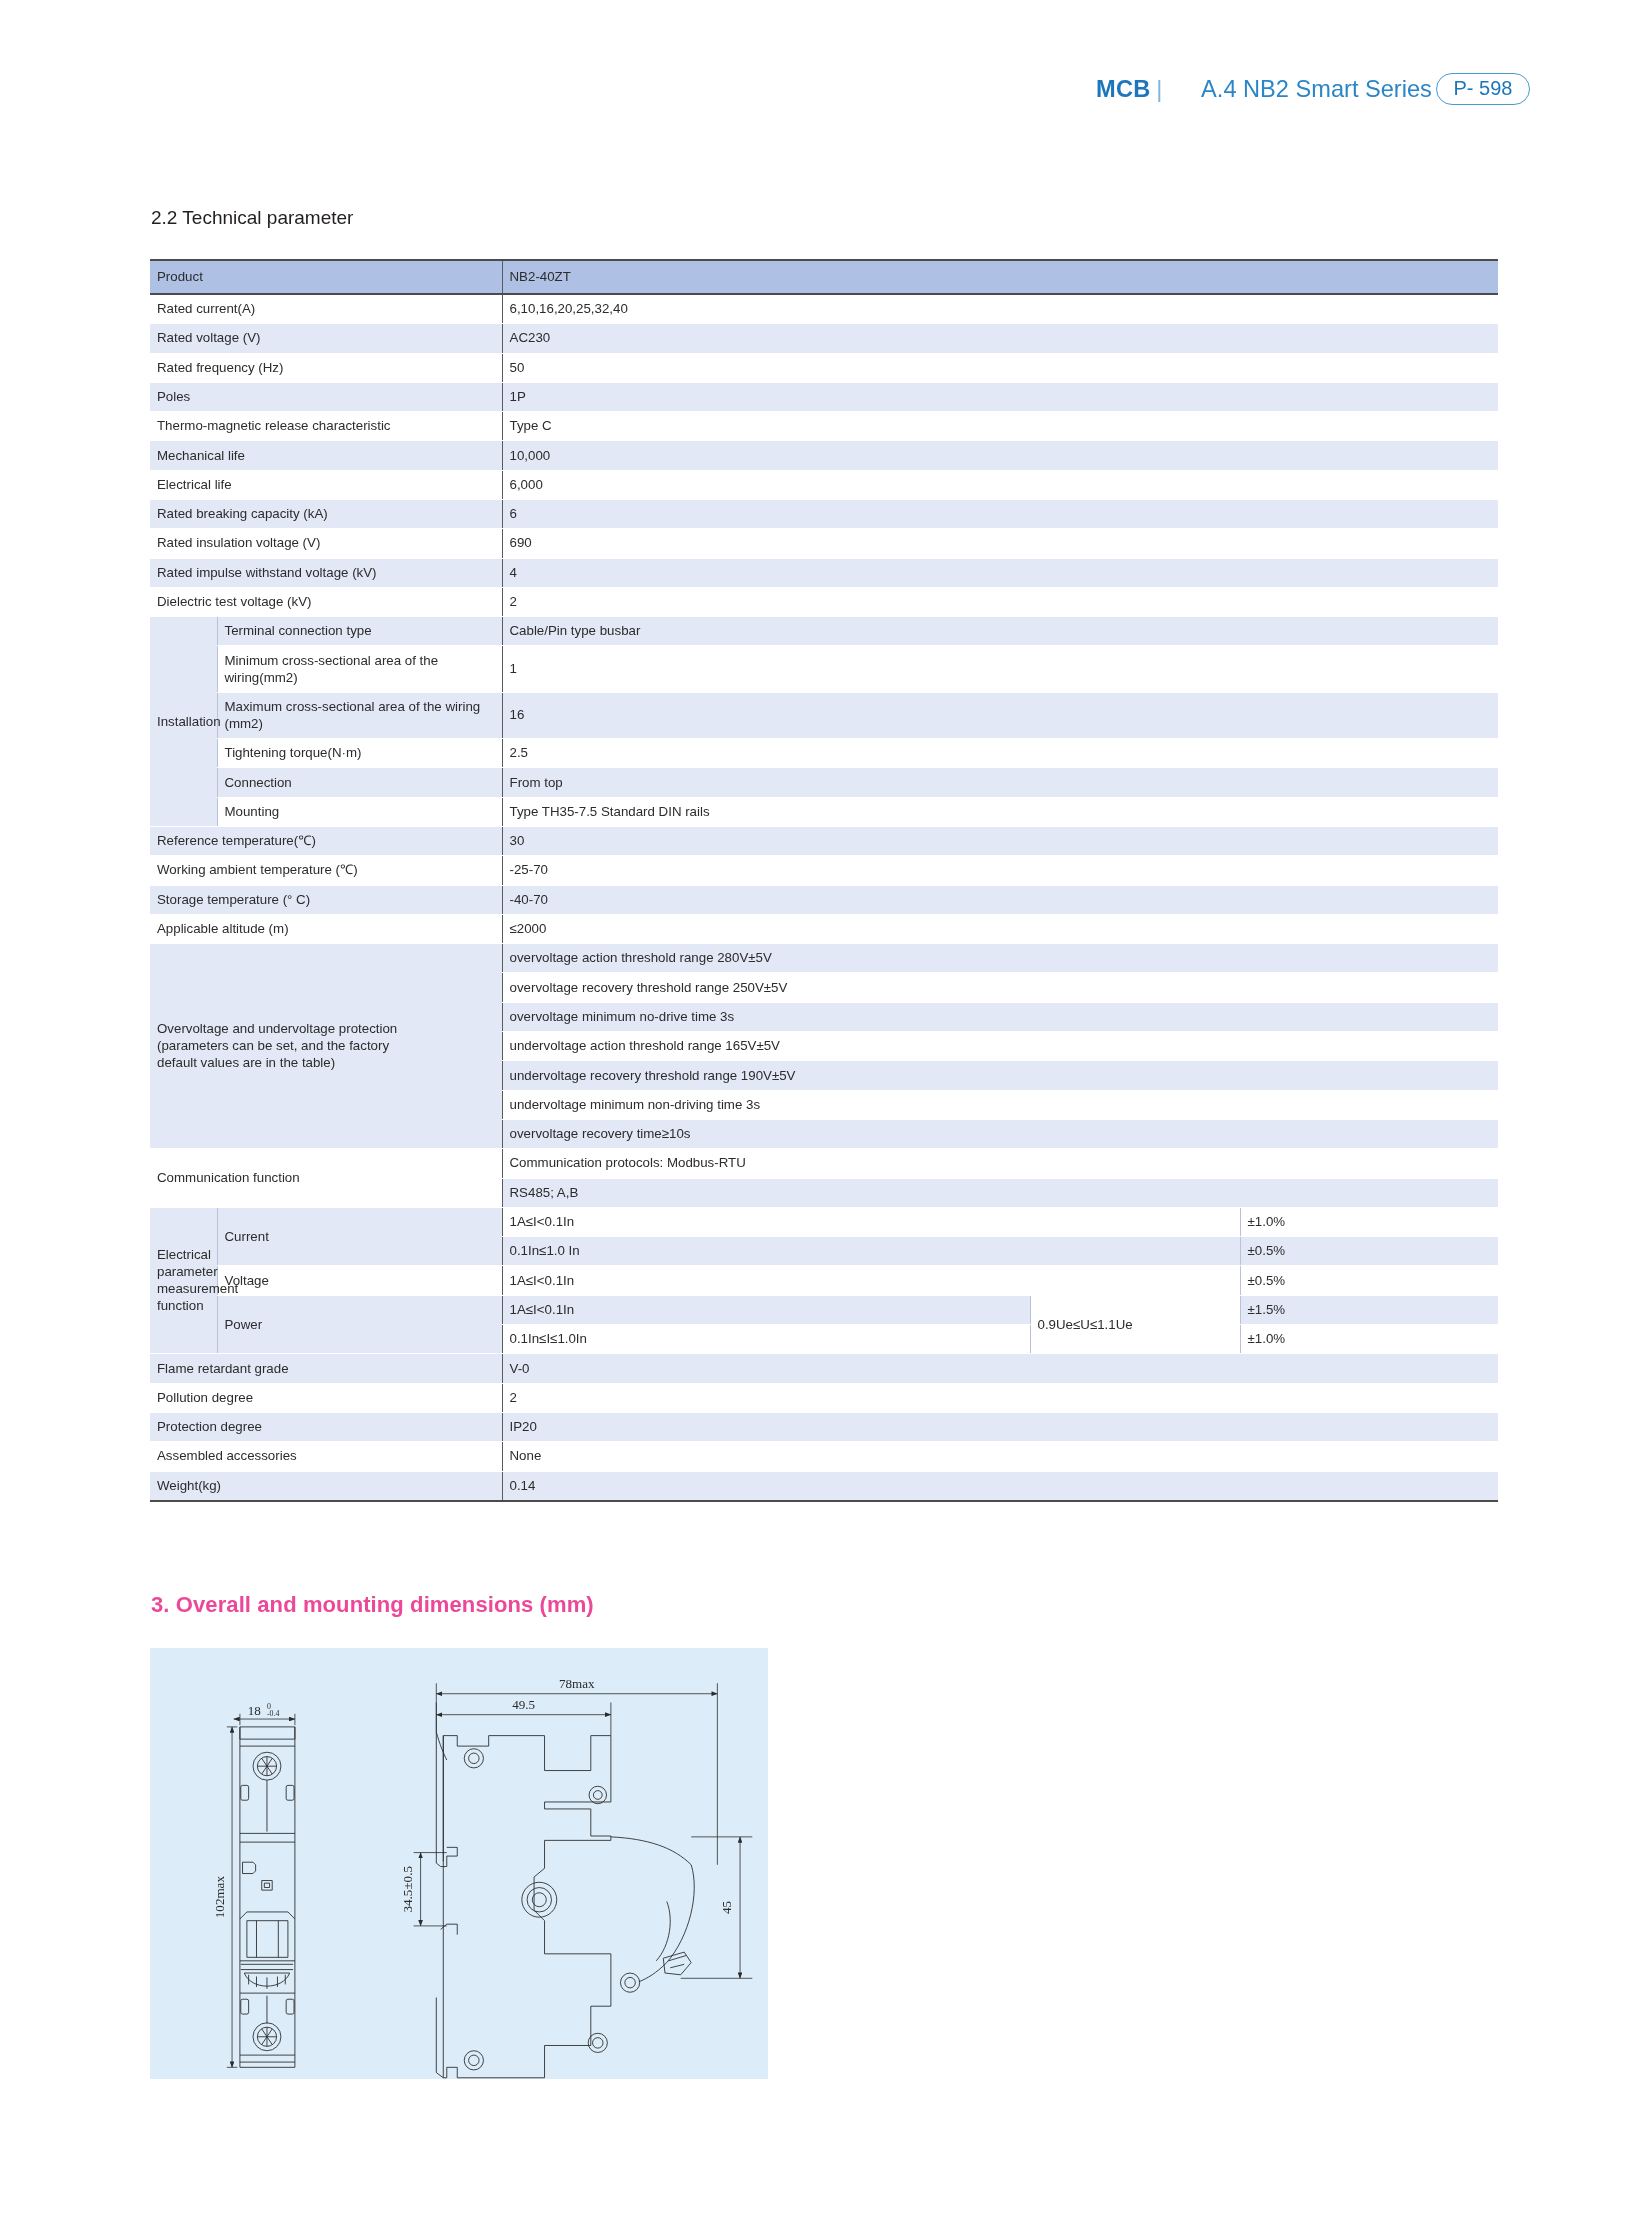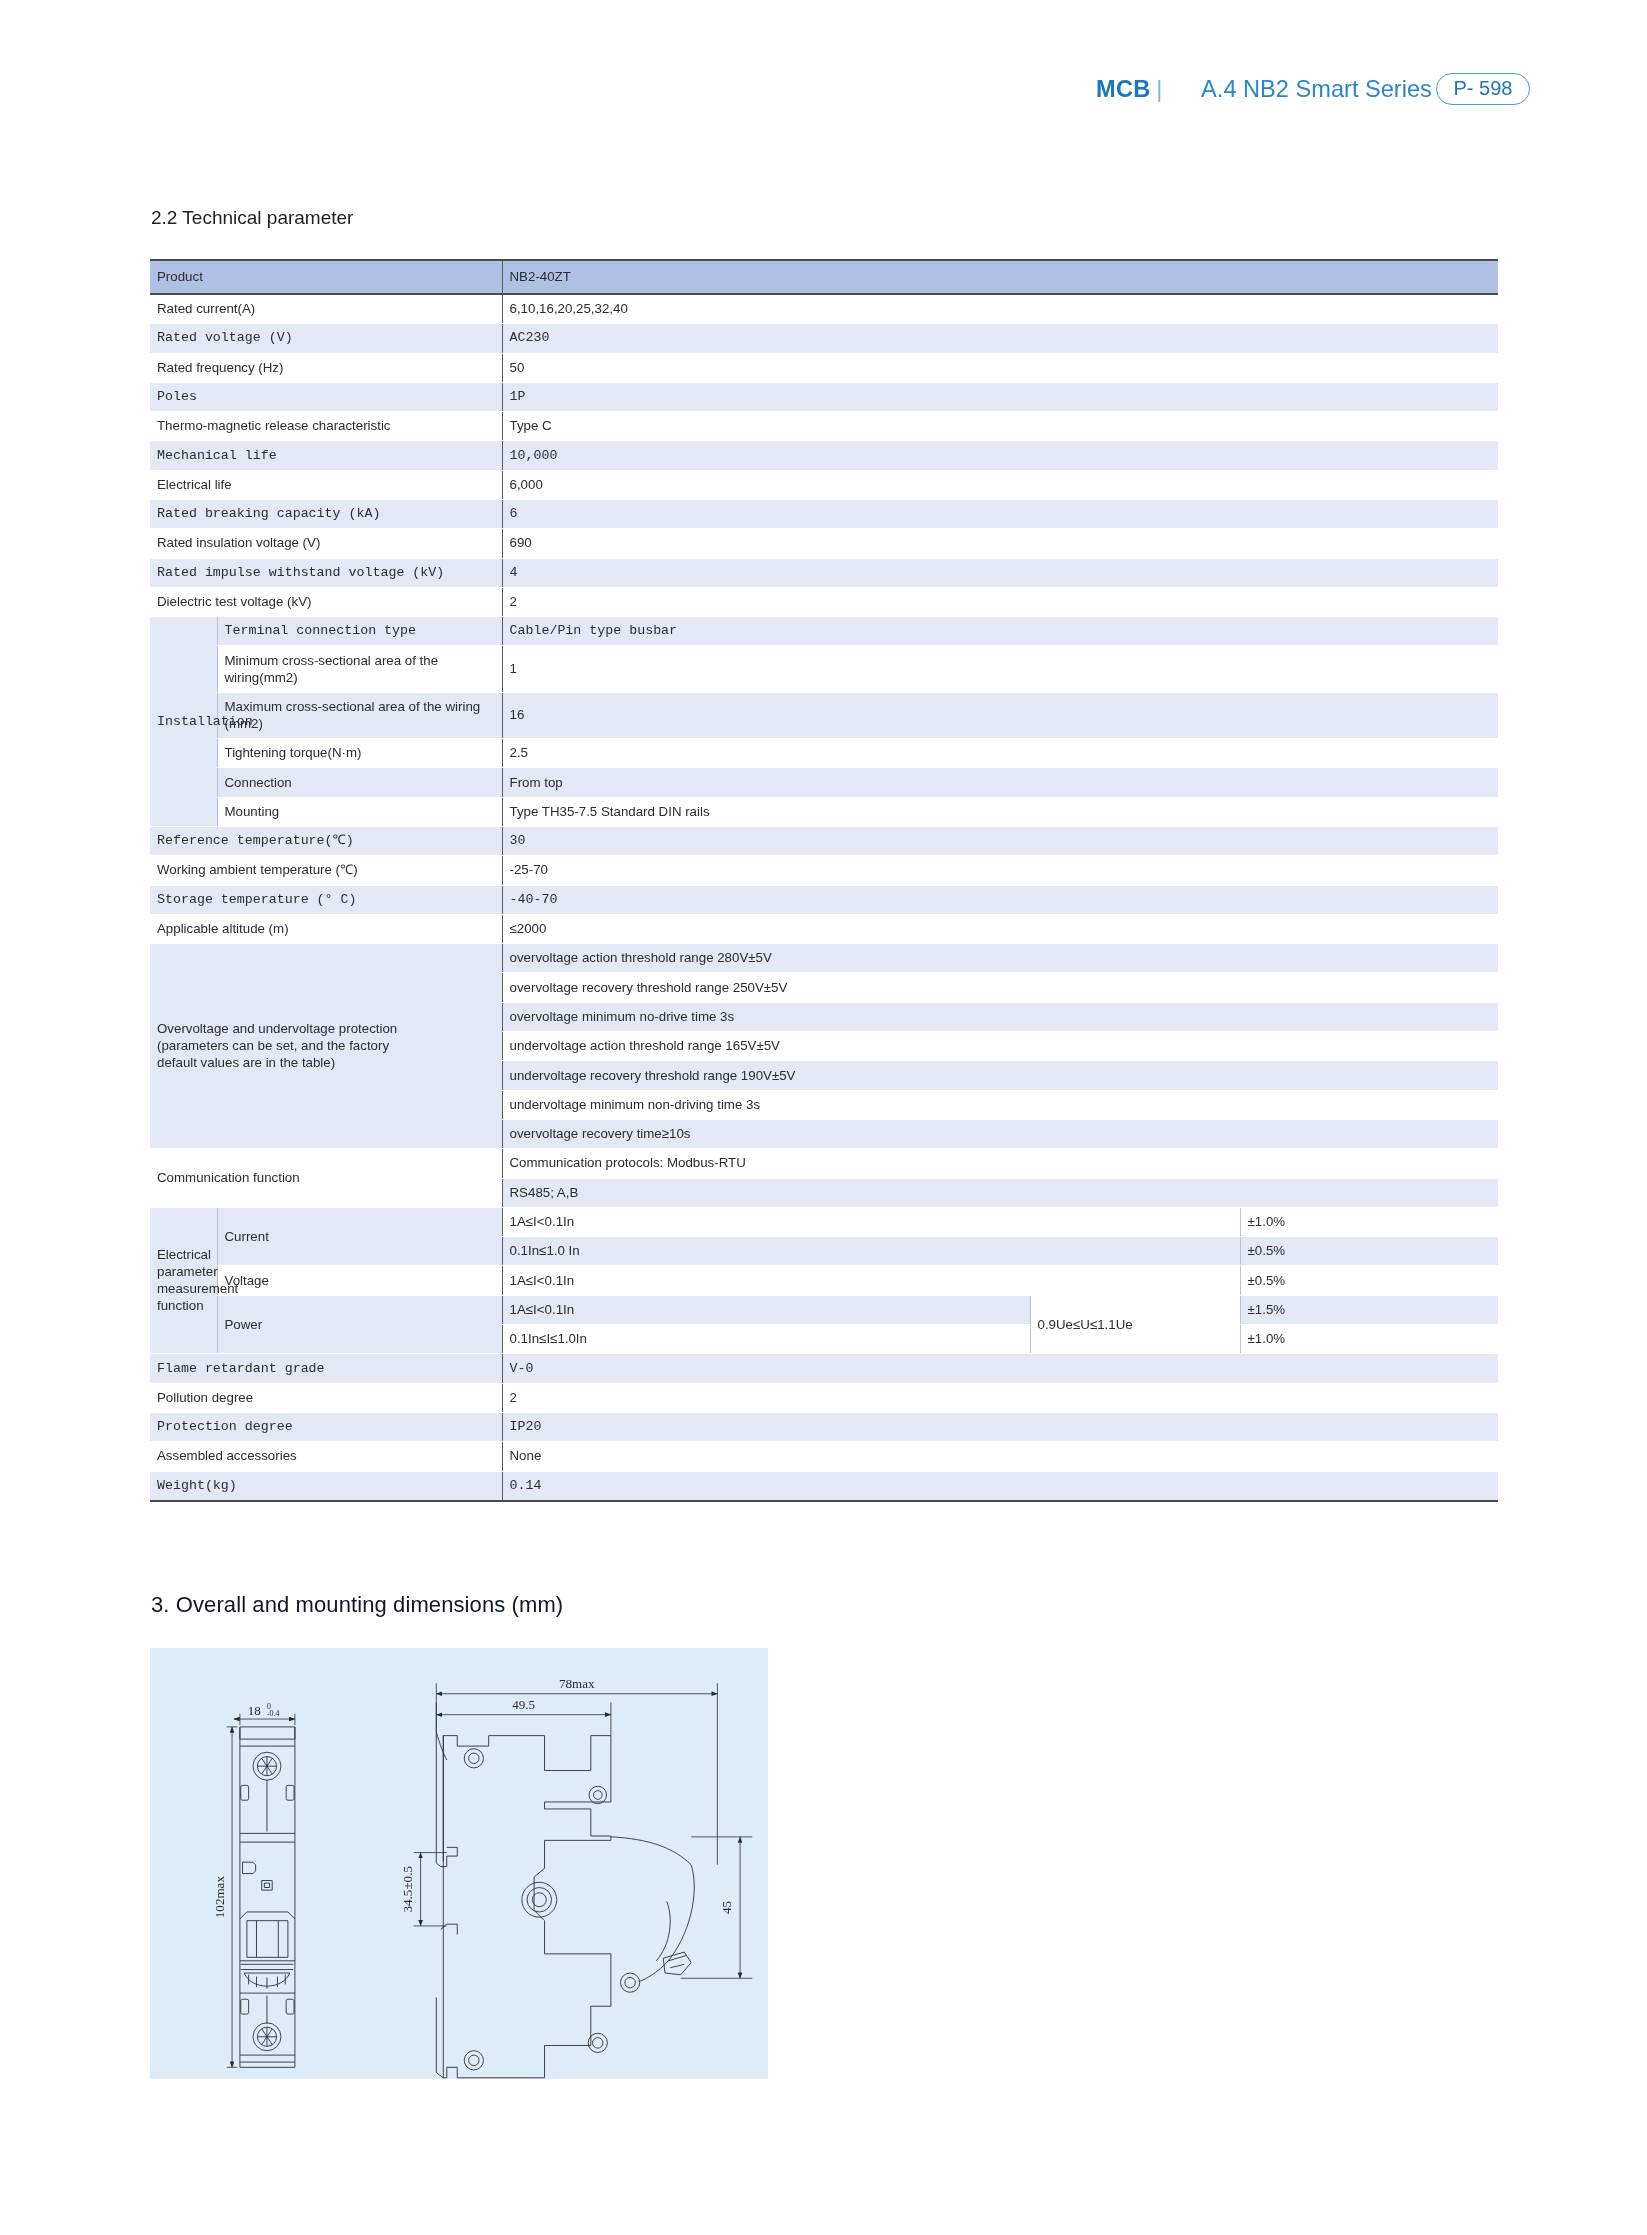--- a/index.html
+++ b/index.html
@@ -62,21 +62,21 @@
     font-size: 13.3px;
     color: #2c2c2c;
   }
   table.spec td {
     padding: 5.2px 7px 6.1px 7px;
     vertical-align: middle;
     line-height: 1.28;
     border-bottom: 1px solid #ffffff;
   }
   
-  tr.tint > td { background: #e2e8f5; font-family: Liberation Mono, monospace; }
+  tr.tint > td { background: #e2e8f5; }
   tr.plain > td { background: #ffffff; }
   td.tint { background: #e2e8f5 !important; }
   td.plain { background: #ffffff !important; }
 
   tr.hdr > td {
     background: #aec1e5 !important;
     border-top: 2px solid #4b4b4b;
     border-bottom: 2px solid #4b4b4b;
     padding-top: 7px; padding-bottom: 7.9px; margin-top: 28px;
   }
@@ -87,22 +87,22 @@
   
   td.vline-l { border-left: 1px solid #5a5a5a; }
   td.grp-div { border-left: 1px solid #b9c2d6; }
   .rowspan-lbl { vertical-align: middle; }
   .ov-label { line-height: 1.55; }
 
   
   .sec3 {
     position: absolute;
     left: 151px; top: 1592px;
-    font-size: 22px; font-weight: normal;
-    color: #0f172a; letter-spacing: 0.1px;
+    font-size: 22px; font-weight: bold;
+    color: #ec4899; letter-spacing: 0.1px;
   }
 
   
   .draw-box {
     position: absolute;
     left: 150px; top: 1648px;
     width: 618px; height: 431px;
     background: #dcecf8;
   }
   .draw-box svg { display: block; }

